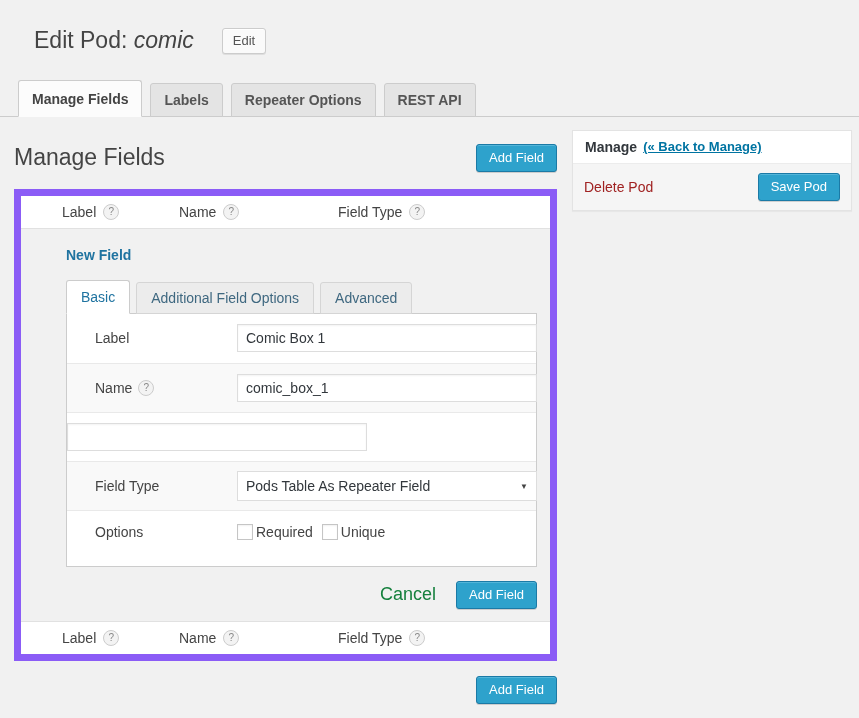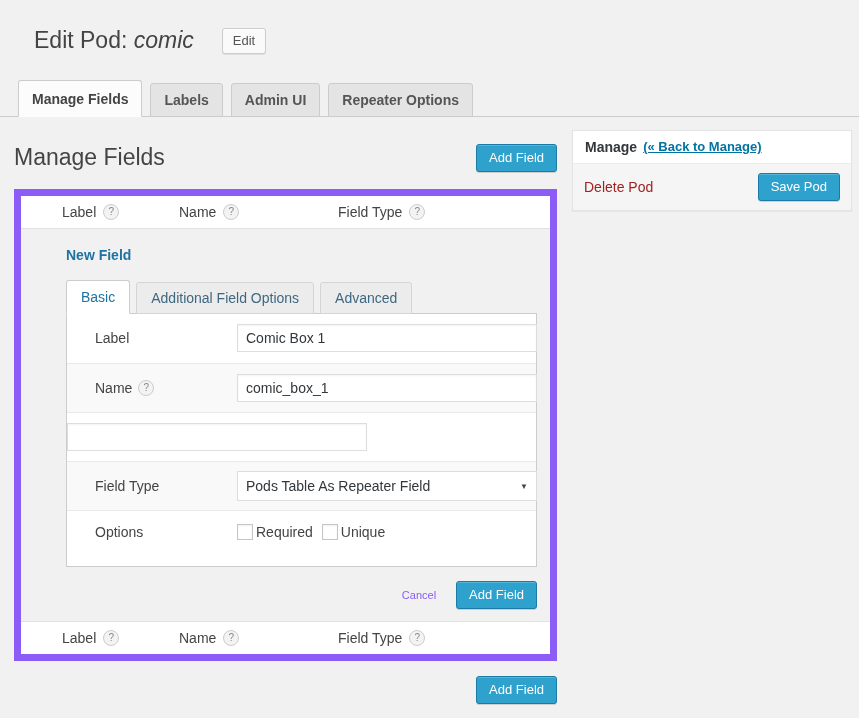--- a/index.html
+++ b/index.html
@@ -115,21 +115,21 @@
   .frow.options-row { align-items: flex-start; padding: 13px 0 26px; min-height: 0; }
   .checks { display: flex; flex-direction: row; gap: 9px; }
   .check-item { display: flex; align-items: center; font-size: 14px; color: #444; cursor: pointer; }
   .checkbox {
     -webkit-appearance: none; -moz-appearance: none; appearance: none;
     width: 16px; height: 16px; margin: 0 3px 0 0;
     border: 1px solid #c5c5c5; background: #fff;
     box-shadow: inset 0 1px 2px rgba(0,0,0,.06); cursor: pointer;
   }
   .editor-actions { display: flex; justify-content: flex-end; align-items: center; gap: 20px; margin-top: 14px; }
-  .cancel-link { color: #8b5cf6; font-size: 11px; text-decoration: none; cursor: pointer; }
+  .cancel-link { color: #15803d; font-size: 18px; text-decoration: none; cursor: pointer; }
   
   .bottom-actions { display: flex; justify-content: flex-end; margin-top: 15px; }
   
   .panel { background: #fff; border: 1px solid #e3e3e3; box-shadow: 0 1px 1px rgba(0,0,0,.04); }
   .panel-head {
     display: flex; align-items: center; gap: 6px;
     padding: 8px 12px; border-bottom: 1px solid #ececec;
     font-size: 14px; font-weight: 700; color: #32373c;
   }
   .back-link { color: #0074a2; text-decoration: underline; font-weight: 600; font-size: 13px; cursor: pointer; }
@@ -143,22 +143,22 @@
 <body>
 
 <div class="titlebar">
   <h1><span>Edit Pod:</span>&nbsp;<em>comic</em></h1>
   <button class="btn-secondary">Edit</button>
 </div>
 
 <div class="nav-tab-wrapper">
   <a class="nav-tab active">Manage Fields</a>
   <a class="nav-tab">Labels</a>
-  <a class="nav-tab">Admin UI</a>
   <a class="nav-tab">Repeater Options</a>
+  <a class="nav-tab">REST API</a>
 </div>
 
 <div class="layout">
 
   <div class="main-col">
 
     <div class="page-head">
       <h2>Manage Fields</h2>
       <button class="btn-primary">Add Field</button>
     </div>

